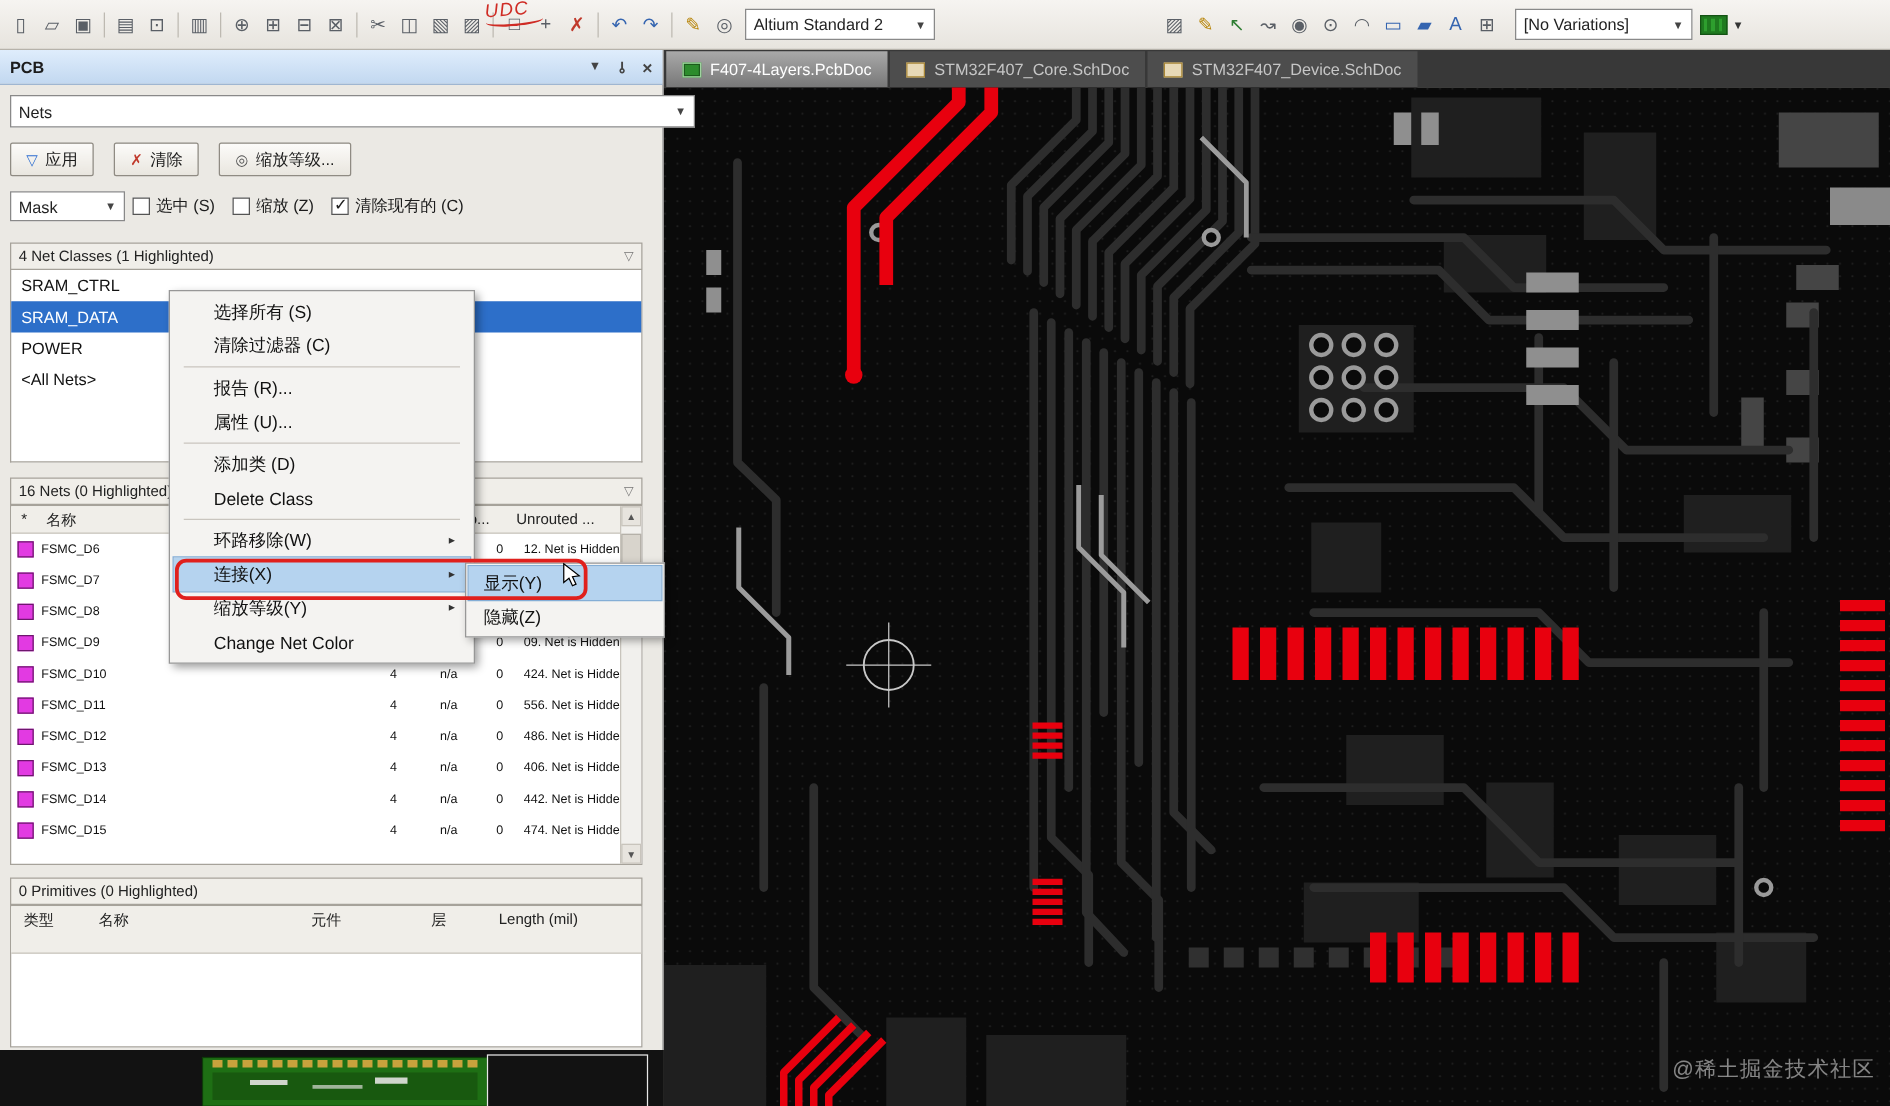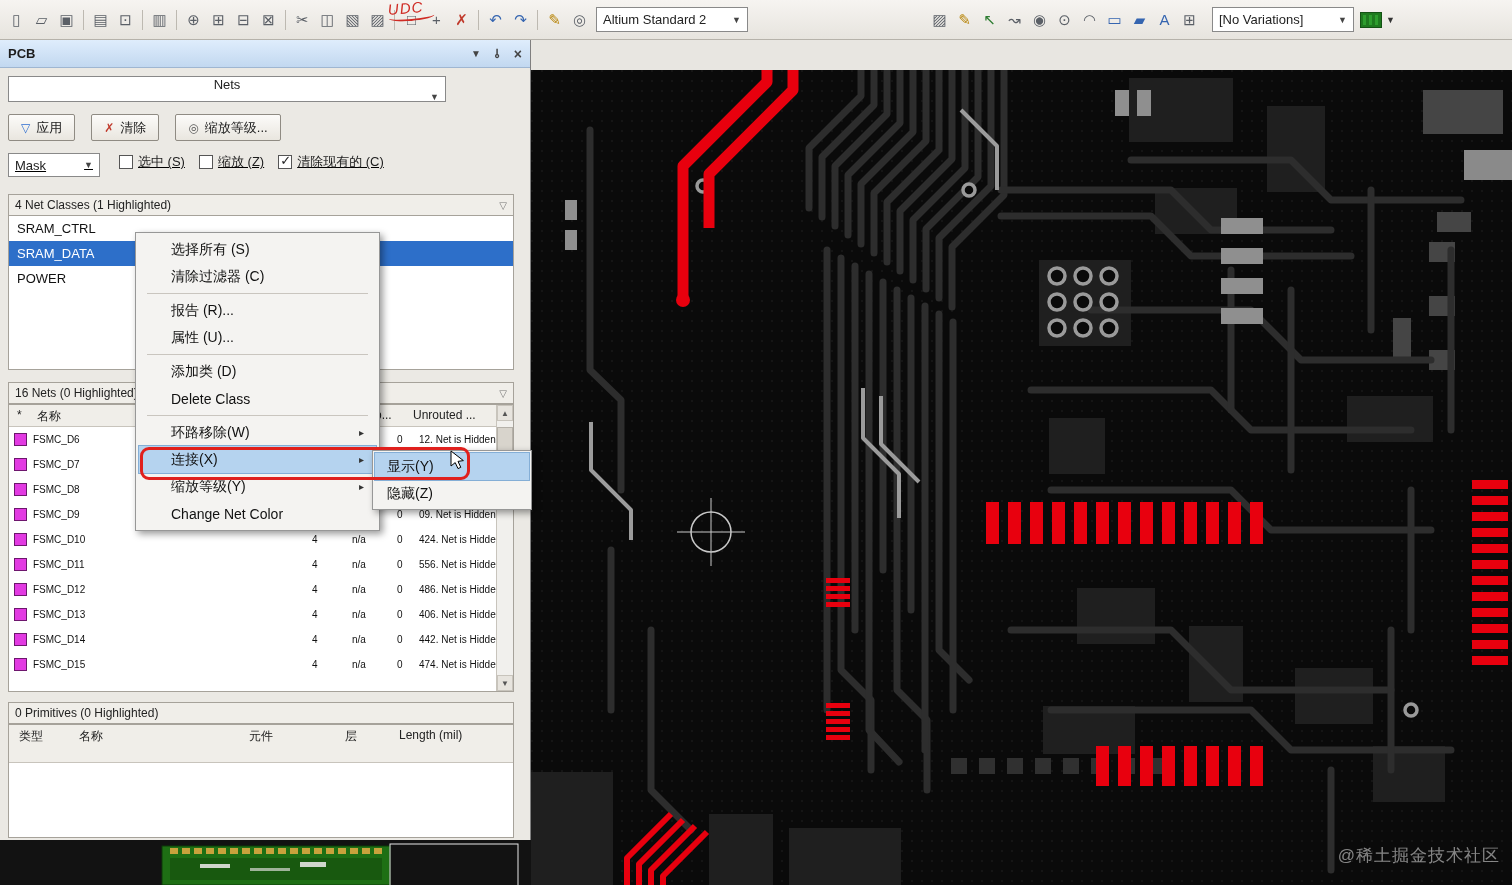--- a/index.html
+++ b/index.html
@@ -34,28 +34,28 @@
 
   
   .panel{position:absolute;left:0;top:40px;width:531px;height:845px;background:#ebe9e4;
     border-right:1px solid #7f7f7f;z-index:10;padding-left:29px;}
   .p-header{position:absolute;left:0;top:0;width:100%;height:28px;
     background:linear-gradient(#dfedfc,#c2d8f0);border-bottom:1px solid #9fb6d1;
     display:flex;align-items:center;padding:0 8px;font-size:13px;font-weight:bold;color:#1c1c1c;}
   .ph-icons{margin-left:auto;display:flex;gap:11px;color:#444;font-size:10px;align-items:center;}
   .pin{display:inline-block;transform:rotate(90deg);font-size:13px;}
   .xico{font-size:14px;}
-  .nets-combo{position:absolute;left:8px;top:36px;width:438px;height:26px;flex-direction:column;}
+  .nets-combo{position:absolute;left:8px;top:36px;width:548px;height:26px;}
   .btn-row{position:absolute;left:8px;top:74px;display:flex;gap:16px;}
   .pbtn{height:27px;padding:0 12px;border:1px solid #8f8b83;
     background:linear-gradient(#fcfbf9,#e9e6df);font-size:13px;display:flex;align-items:center;
     gap:6px;border-radius:2px;color:#1c1c1c;font-family:inherit;}
   .pbtn .glyph{font-size:12px;}
   .pbtn.blue .glyph{color:#2f6fd0}.pbtn.red .glyph{color:#c0392b}.pbtn.gray .glyph{color:#555}
-  .mask-row{position:absolute;left:8px;top:113px;display:flex;align-items:flex-start;gap:19px;text-decoration:underline;}
+  .mask-row{position:absolute;left:8px;top:113px;display:flex;align-items:center;gap:6px;}
   .mask-combo{width:92px;height:24px;}
   .cb{display:flex;align-items:center;gap:5px;font-size:13px;color:#1c1c1c;}
   .cb .box{width:14px;height:14px;background:#fff;border:1px solid #555;position:relative;}
   .cb.checked .box::after{content:"✓";position:absolute;left:1px;top:-3px;font-size:13px;color:#222;}
   .sec-header{position:absolute;left:8px;width:506px;height:22px;background:#f0eee9;
     border:1px solid #a6a29a;display:flex;align-items:center;padding:0 6px;font-size:12px;color:#222;}
   .sec-header .funnel{margin-left:auto;color:#777;font-size:10px;}
   #classesHeader{top:154px;}
   #netsHeader{top:342px;}
   #primsHeader{top:662px;}
@@ -318,20 +318,23 @@
 
   <div class="cls-item">
       <span>SRAM_CTRL</span>
     </div>
       <div class="cls-item selected">
       <span>SRAM_DATA</span>
     </div>
       <div class="cls-item">
       <span>POWER</span>
     </div>
+      <div class="cls-item">
+      <span>&lt;All Nets&gt;</span>
+    </div>
     </div>
 
   <div class="sec-header" id="netsHeader">
     <span>16 Nets (0 Highlighted)</span>
     <span class="funnel">▽</span>
   </div>
   <div class="nets-table">
     <div class="nt-colhead">
       <span style="left:8px">*</span>
       <span style="left:28px">名称</span>
@@ -478,20 +481,35 @@
       </g>
       <rect x="200" y="24" width="30" height="4" fill="#cfd6cc"></rect>
       <rect x="250" y="28" width="40" height="3" fill="#9fb49a"></rect>
       <rect x="300" y="22" width="26" height="5" fill="#cfd6cc"></rect>
       <rect x="390" y="4" width="128" height="60" fill="none" stroke="#e8e8e8"></rect>
     </svg>
   </div>
 </div>
 
 <div class="right">
+  <div class="tabs">
+
+  <div class="tab active pcbdoc">
+      <span class="ticon"></span>
+      <span>F407-4Layers.PcbDoc</span>
+    </div>
+      <div class="tab schdoc">
+      <span class="ticon"></span>
+      <span>STM32F407_Core.SchDoc</span>
+    </div>
+      <div class="tab schdoc">
+      <span class="ticon"></span>
+      <span>STM32F407_Device.SchDoc</span>
+    </div>
+    </div>
 
   <div class="canvas">
     <svg width="981" height="815" viewBox="0 0 981 815">
       <defs>
         <pattern id="dots" width="10" height="10" patternUnits="userSpaceOnUse">
           <circle cx="1" cy="1" r="0.8" fill="#222222"></circle>
         </pattern>
       </defs>
       <rect width="981" height="815" fill="#0a0a0a"></rect>
       <rect width="981" height="815" fill="url(#dots)"></rect>

